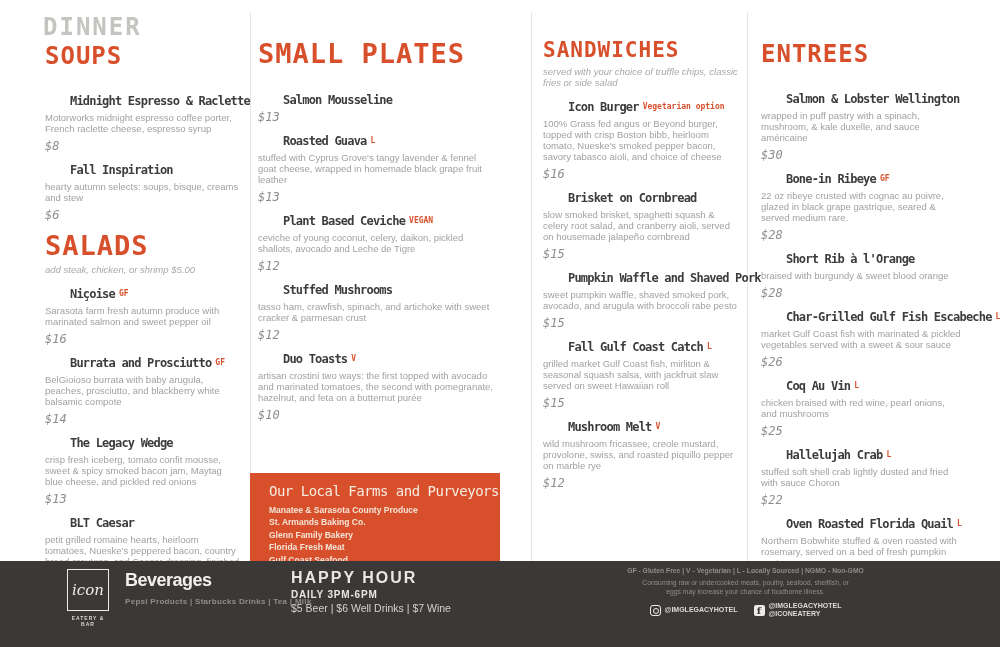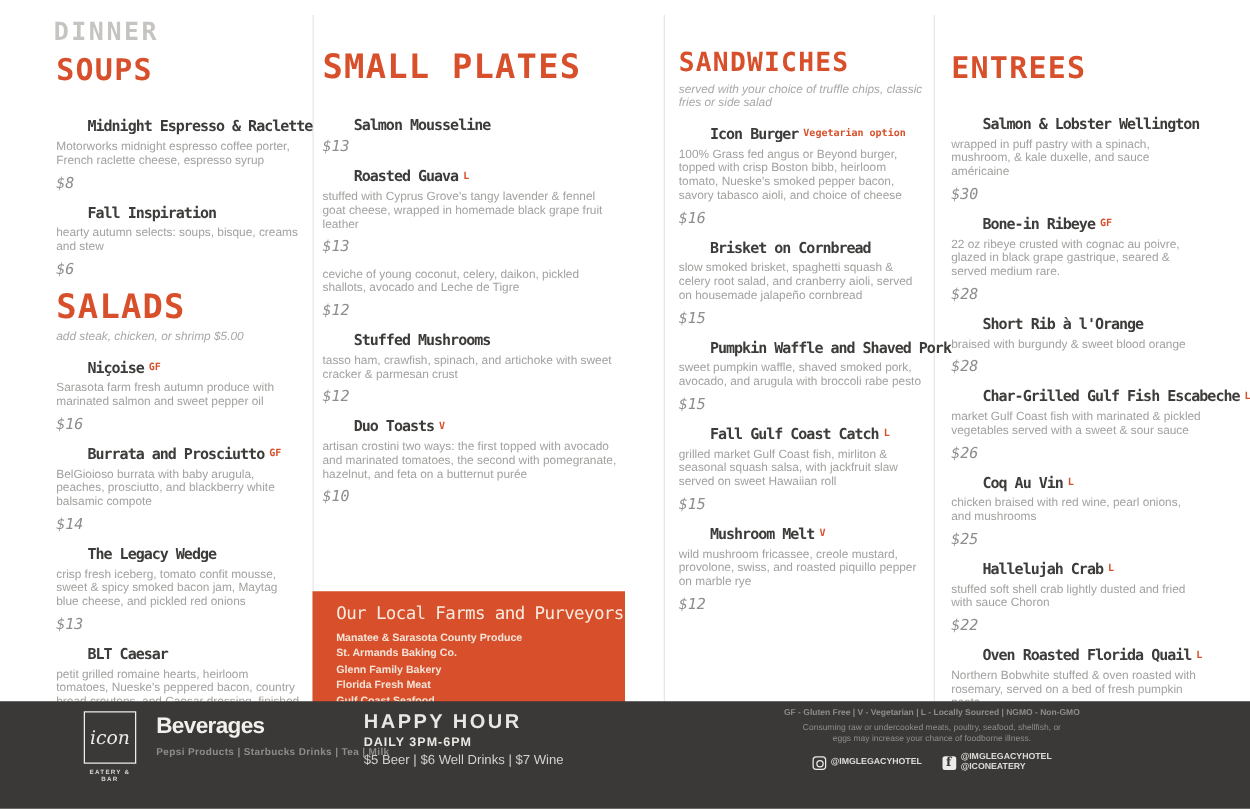--- a/index.html
+++ b/index.html
@@ -4,21 +4,21 @@
 <style>
   * { margin:0; padding:0; box-sizing:border-box; }
   html,body { width:1000px; height:647px; }
   body {
     position:relative; background:#ffffff; overflow:hidden;
     font-family:"Liberation Sans", sans-serif;
   }
   .page-title {
     position:absolute; left:43px; top:13px;
     font-family:"DejaVu Sans Mono", monospace; font-weight:bold;
-    font-size:20px; letter-spacing:2px; color:#c5c4c1;
+    font-size:24px; letter-spacing:2px; color:#c5c4c1;
   }
   .divider { position:absolute; top:12px; bottom:82px; width:1px; background:#e7e6e4; }
   .col { position:absolute; }
   .menu-head {
     font-family:"DejaVu Sans Mono", monospace; font-weight:bold;
     color:#d8502b; line-height:1; letter-spacing:1px; margin:0 0 26px 0;
   }
   .menu-head.sz-lg { font-size:27px; }
   .menu-head.sz-md { font-size:24px; }
   .menu-head.sz-sm { font-size:21px; }
@@ -147,20 +147,21 @@
     <div class="item">
       <div class="item-name">Salmon Mousseline</div>
       <div class="item-price">$13</div>
     </div>
     <div class="item">
       <div class="item-name">Roasted Guava<span class="item-tag">L</span></div>
       <div class="item-desc">stuffed with Cyprus Grove's tangy lavender &amp; fennel goat cheese, wrapped in homemade black grape fruit leather</div>
       <div class="item-price">$13</div>
     </div>
     <div class="item">
+      <div class="item-name">Plant Based Ceviche<span class="item-tag">VEGAN</span></div>
       <div class="item-desc">ceviche of young coconut, celery, daikon, pickled shallots, avocado and Leche de Tigre</div>
       <div class="item-price">$12</div>
     </div>
     <div class="item">
       <div class="item-name">Stuffed Mushrooms</div>
       <div class="item-desc">tasso ham, crawfish, spinach, and artichoke with sweet cracker &amp; parmesan crust</div>
       <div class="item-price">$12</div>
     </div>
     <div class="item">
       <div class="item-name">Duo Toasts<span class="item-tag">V</span></div>

